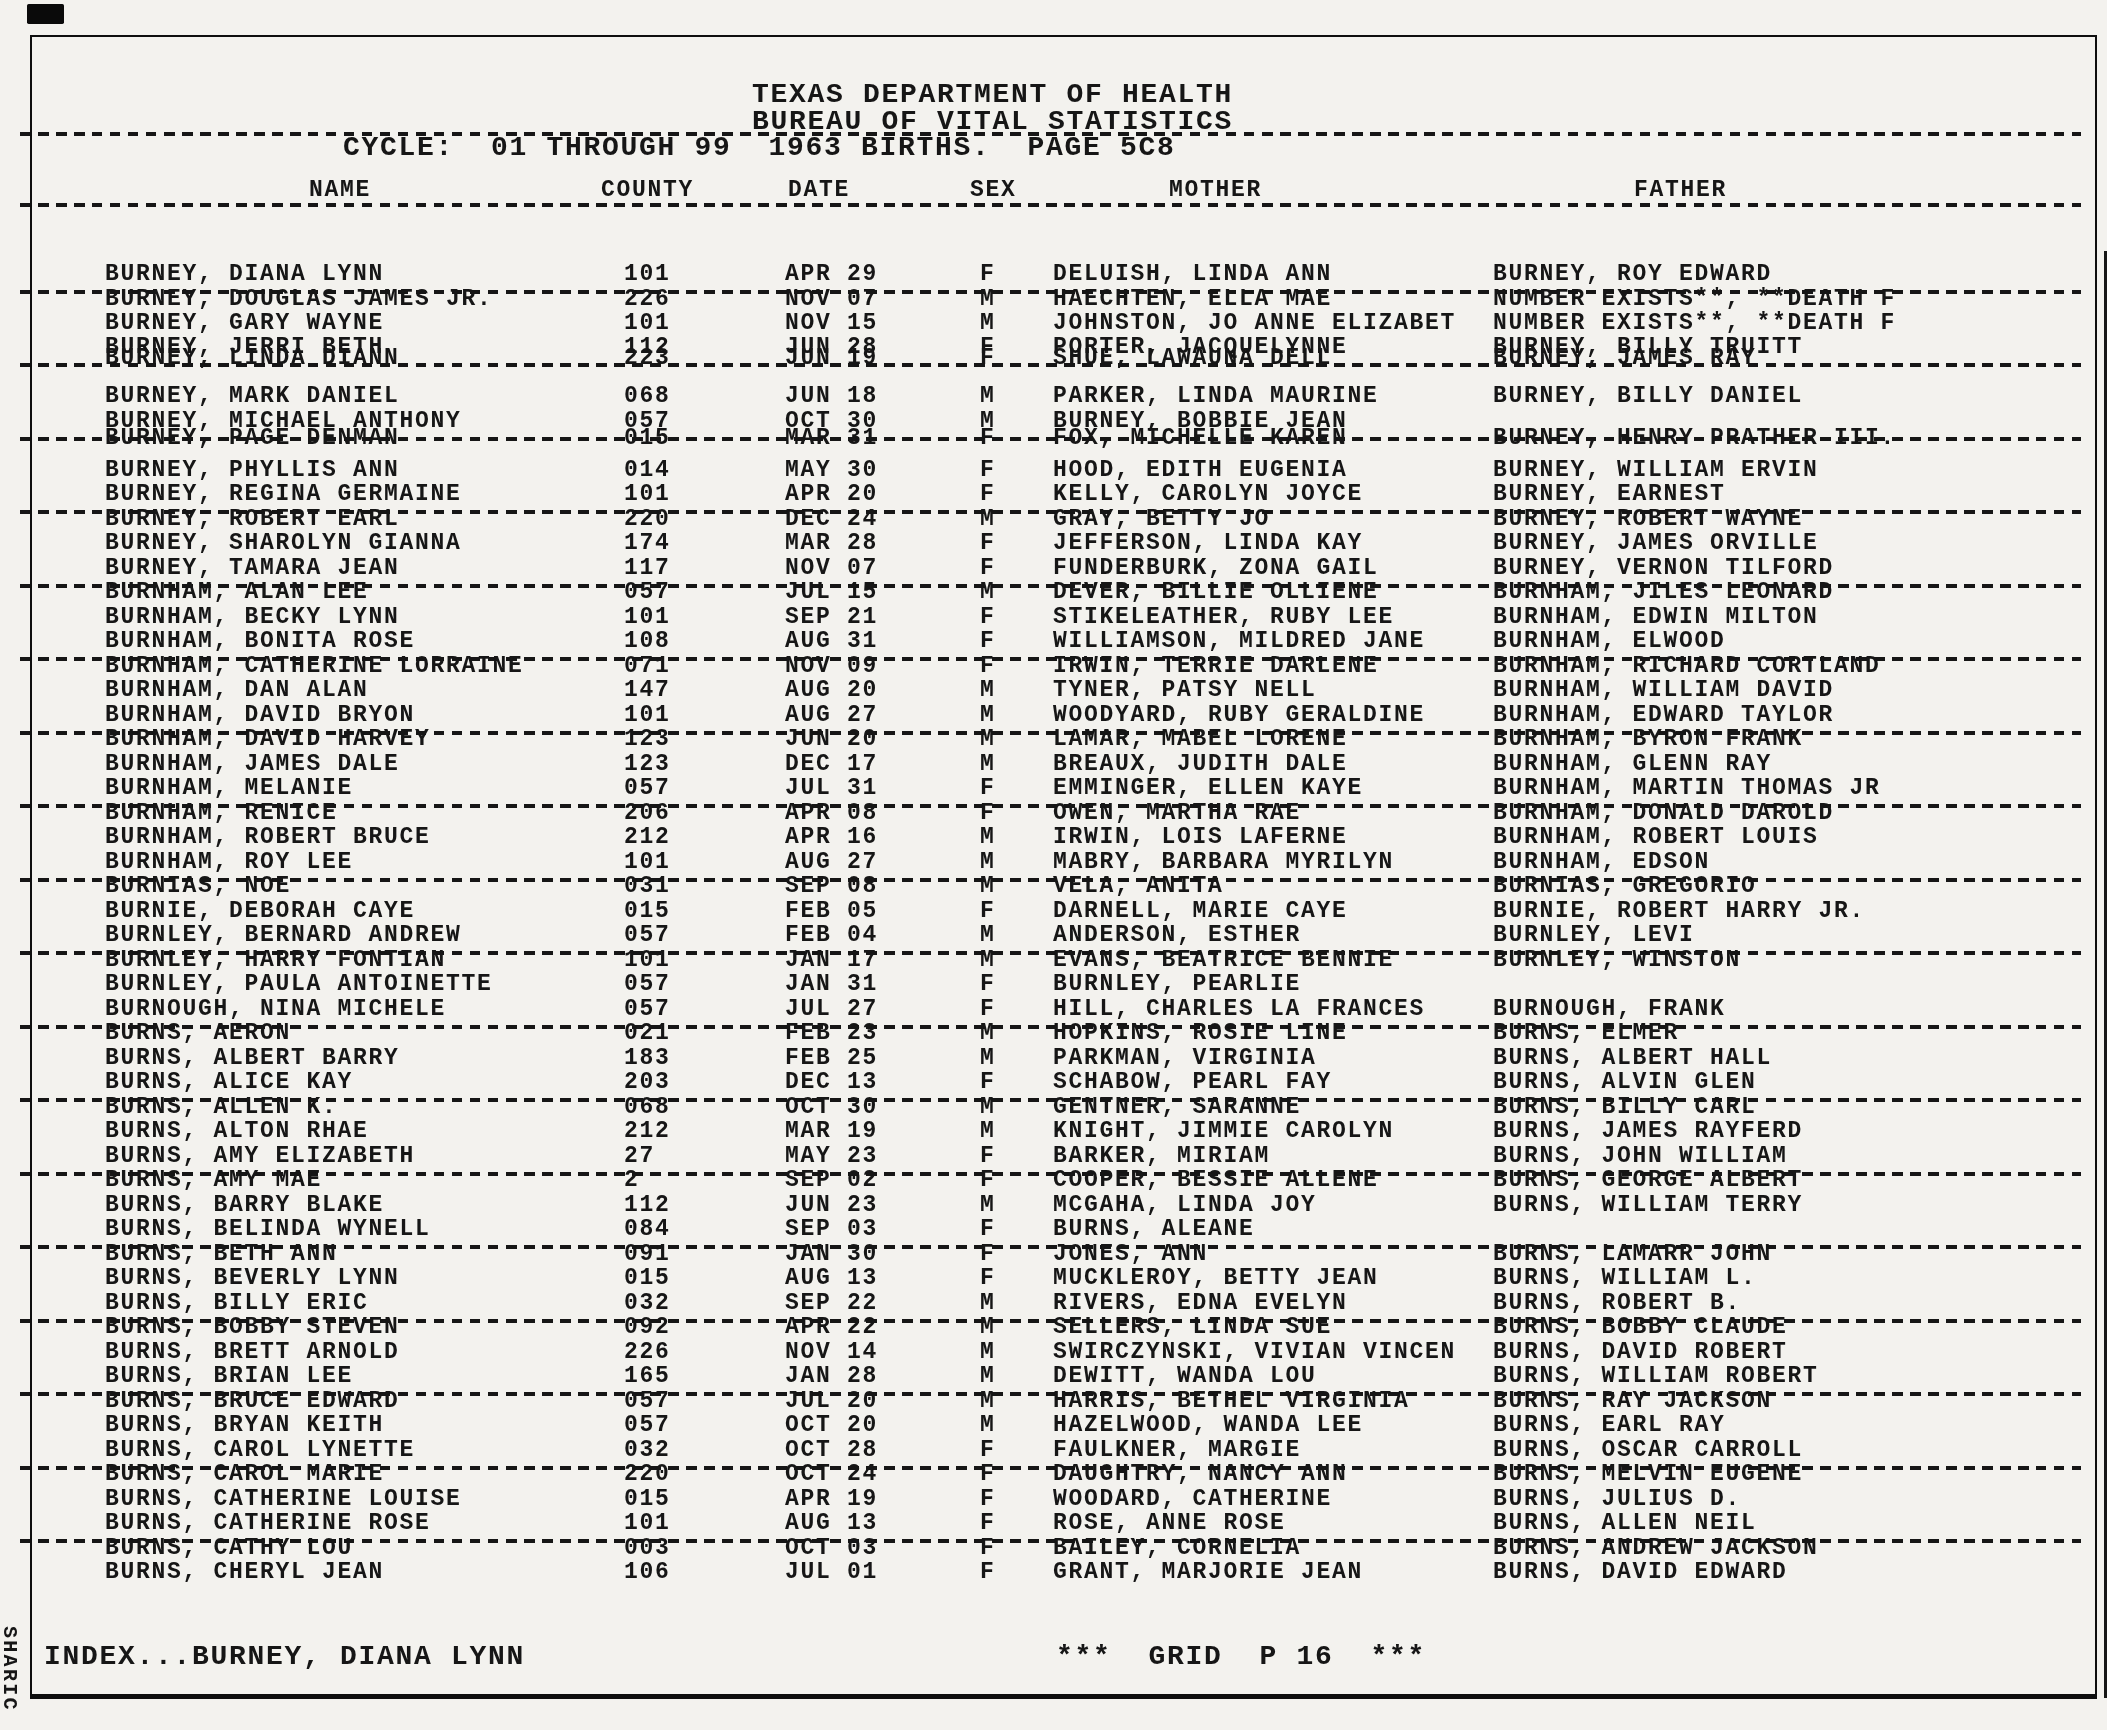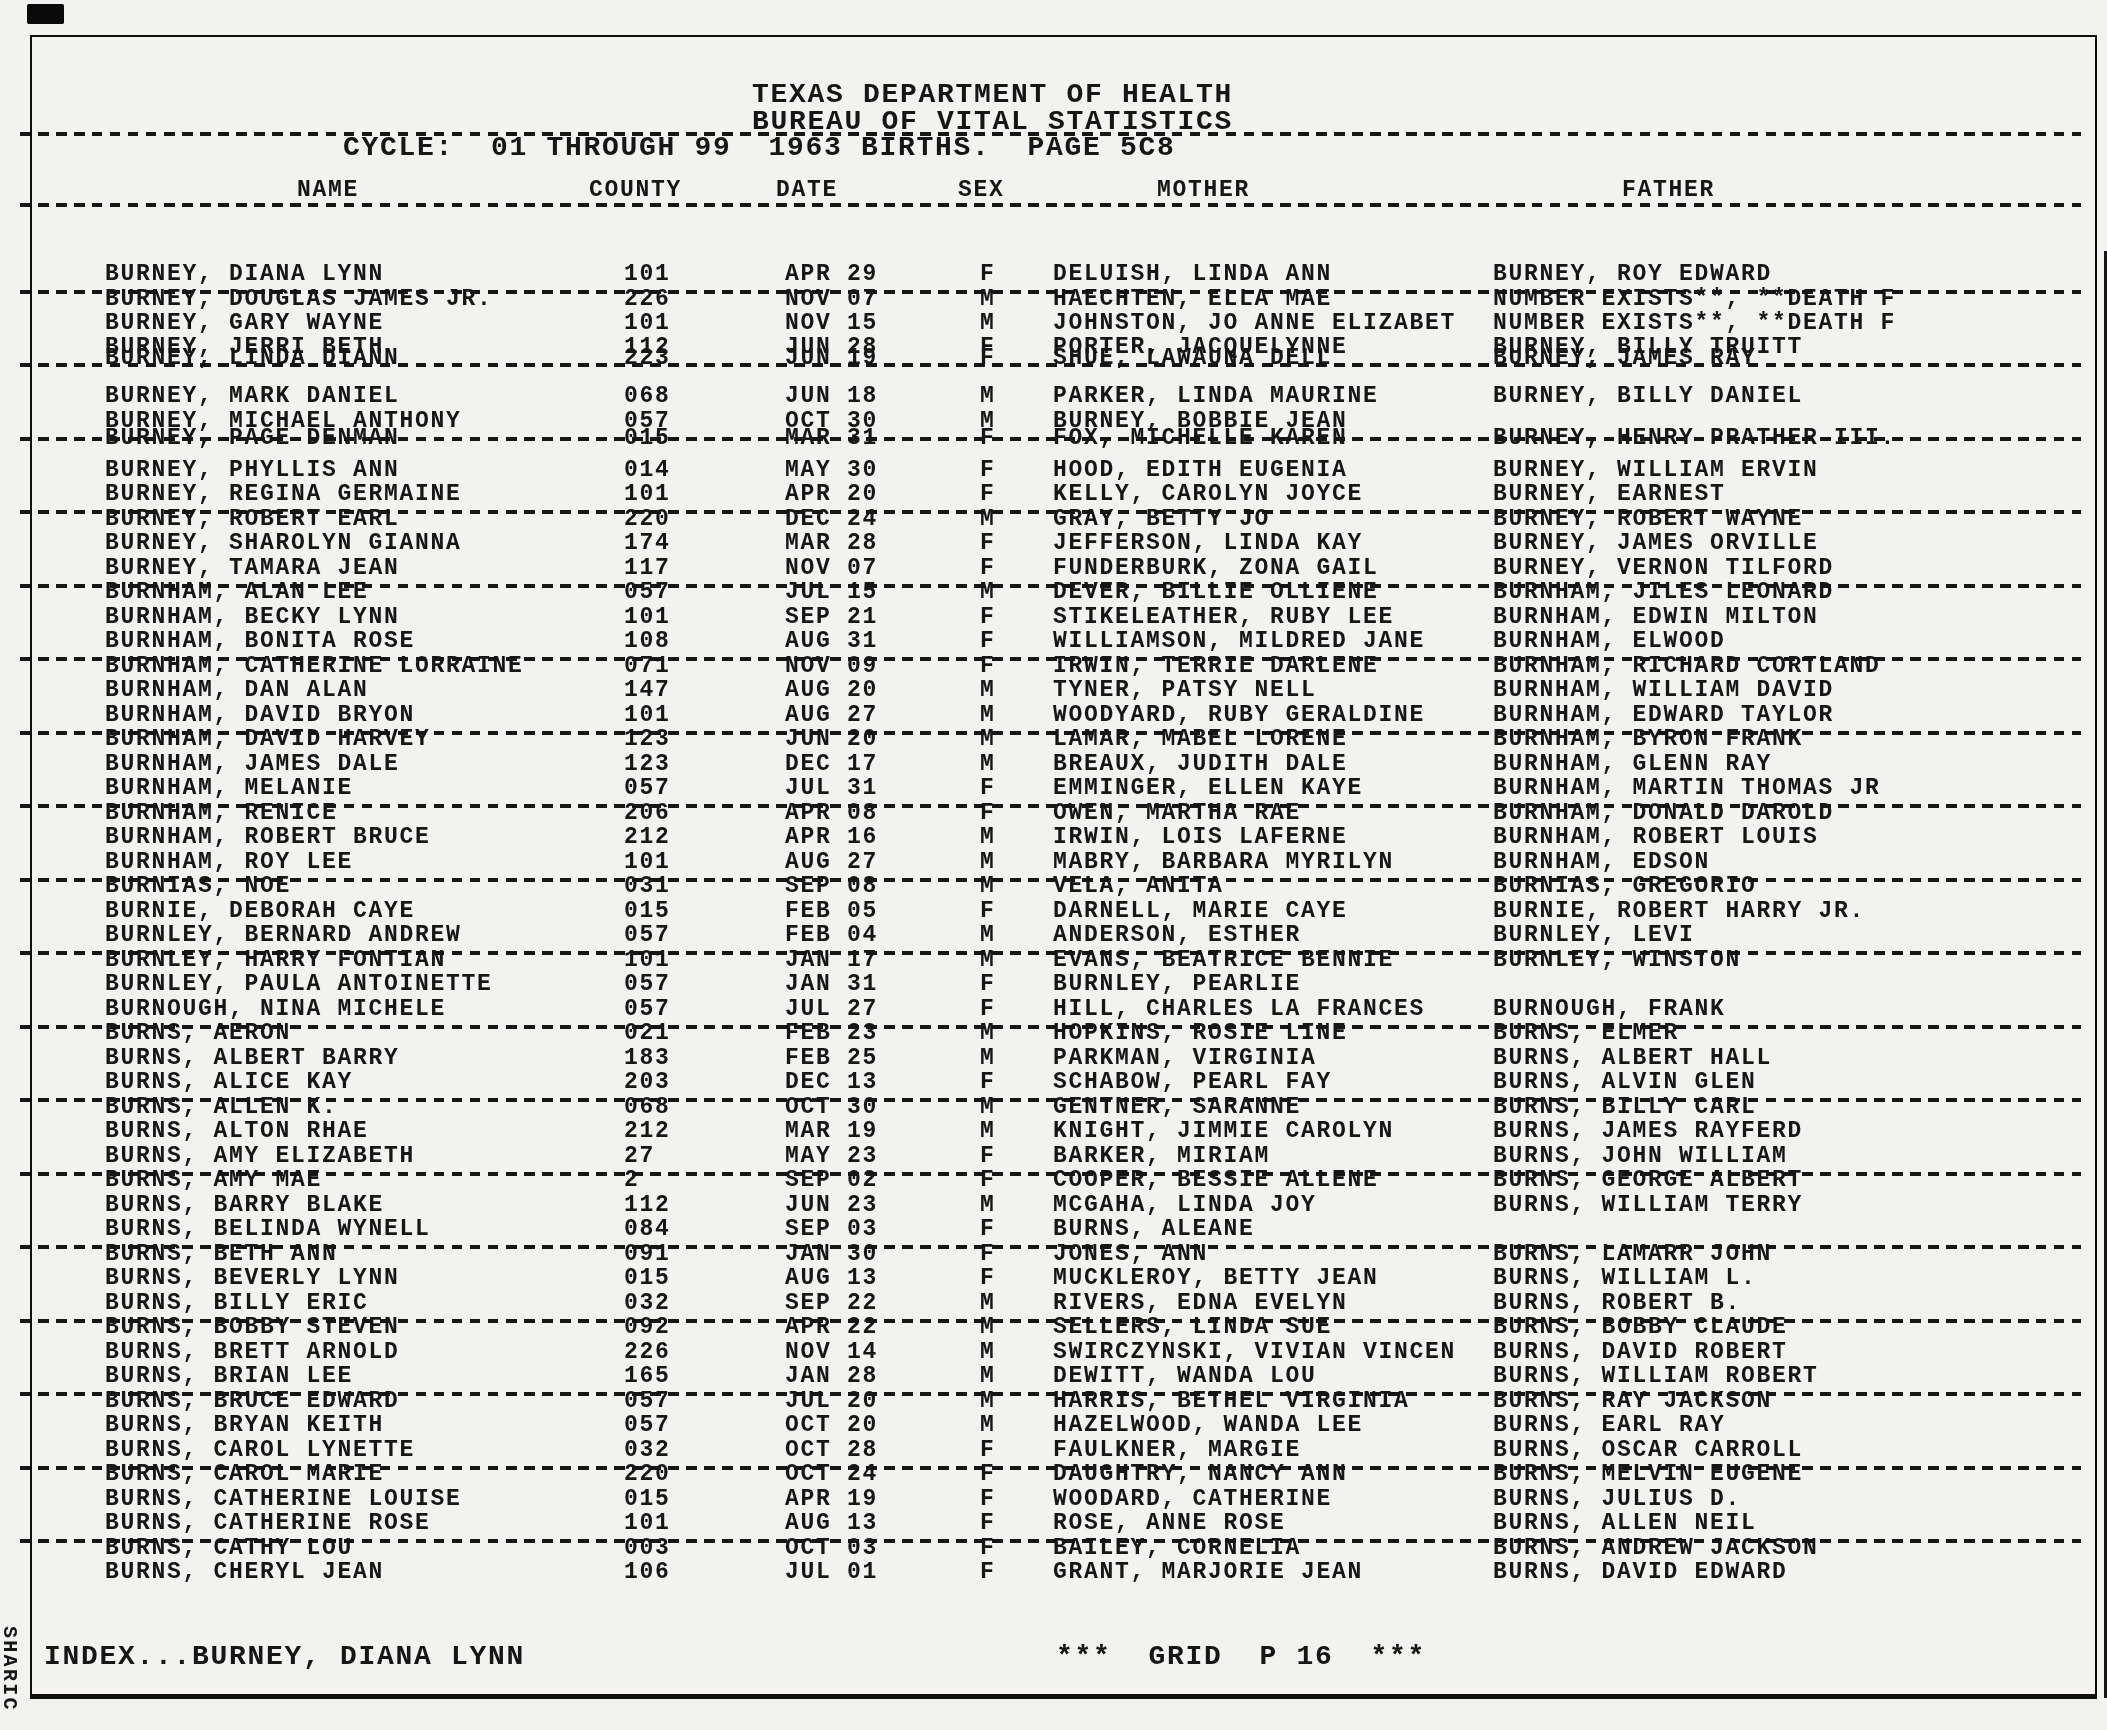--- a/index.html
+++ b/index.html
@@ -67,21 +67,21 @@
   <div class="frame"></div>
   <div class="right-edge"></div>
 
   <div class="side-label">SHARIC</div>
 
   <div class="txt" style="left:752px;top:83px;">TEXAS DEPARTMENT OF HEALTH</div>
   <div class="txt" style="left:752px;top:110px;">BUREAU OF VITAL STATISTICS</div>
   <div class="dash-line" style="top:132px;"></div>
   <div class="txt" style="left:343px;top:136px;">CYCLE:  01 THROUGH 99  1963 BIRTHS.  PAGE 5C8</div>
 
-  <div style="position:absolute;left:0;top:178px;width:1792px;height:24.5px;" id="colheads">
+  <div style="position:absolute;left:12px;top:178px;width:1792px;height:24.5px;" id="colheads">
       <span class="colhead" style="left: 297px;">NAME</span>
       <span class="colhead" style="left: 589px;">COUNTY</span>
       <span class="colhead" style="left: 776px;">DATE</span>
       <span class="colhead" style="left: 958px;">SEX</span>
       <span class="colhead" style="left: 1157px;">MOTHER</span>
       <span class="colhead" style="left: 1622px;">FATHER</span>
     </div>
   <div class="dash-line" style="top:203px;"></div>
 
   <div class="rows" id="rows">

